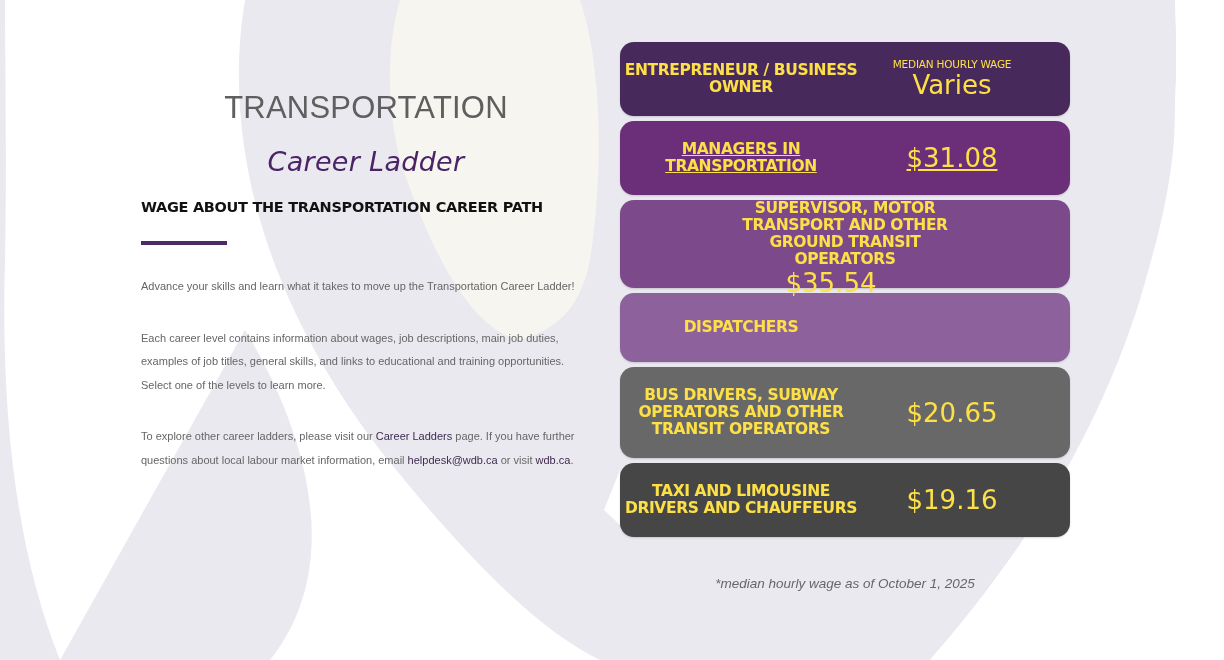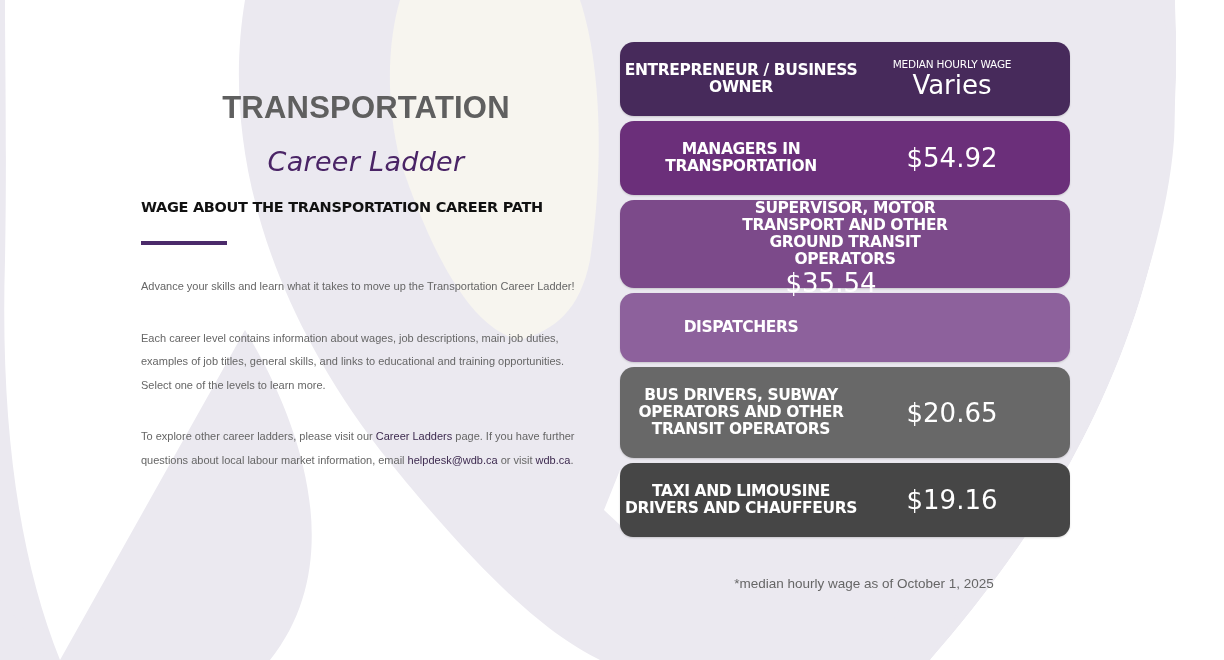--- a/index.html
+++ b/index.html
@@ -6,21 +6,21 @@
     body {
       width: 1224px; height: 660px; overflow: hidden; position: relative;
       background: #ebe9f0;
       font-family: "Liberation Sans", sans-serif;
     }
     .bg { position: absolute; left: 0; top: 0; width: 1224px; height: 660px; z-index: 0; }
     .left {
       position: absolute; left: 141px; top: 90px; width: 455px; z-index: 1;
     }
     .title {
-      text-align: center; font-size: 31px; font-weight: bold; color: #5f5f5f;
+      text-align: center; font-size: 31px; font-weight: normal; color: #5f5f5f;
       letter-spacing: 0.2px; margin: 0 0 16px 0; padding-left: 0px; width: 450px;
       font-family: "Liberation Sans", sans-serif;
     }
     .subtitle {
       text-align: center; font-size: 27px; font-style: italic; color: #4a2466;
       margin-top: 20px; width: 450px;
       font-family: "DejaVu Sans", sans-serif; font-weight: normal; letter-spacing: 0.3px;
     }
     .section-heading {
       font-size: 14.5px; font-weight: bold; color: #111; margin-top: 22px;
@@ -31,34 +31,34 @@
       font-size: 11px; line-height: 23.5px; color: #666;
       margin-top: 30px; font-family: "Liberation Sans", sans-serif;
     }
     .para + .para { margin-top: 28px; }
     .para a { color: #3d2a4f; text-decoration: none; }
 
     .ladder {
       position: absolute; left: 620px; top: 42px; width: 450px; z-index: 1;
     }
     .rung {
-      display: flex; align-items: center; border-radius: 14px; color: #ffffff;
+      display: flex; align-items: center; border-radius: 14px; color: #fde047;
       margin-bottom: 5px; box-shadow: 0 1px 2px rgba(0,0,0,0.15); cursor: pointer;
     }
     .rung .job {
       width: 242px; text-align: center; font-weight: bold; font-size: 15.5px;
       line-height: 17px; text-transform: uppercase;
       font-family: "DejaVu Sans", sans-serif; letter-spacing: -0.4px;
     }
     .rung .wage-wrap { flex: 1; text-align: center; padding-right: 28px; }
     .rung .wage-label { font-size: 10.5px; letter-spacing: -0.2px; font-family: "DejaVu Sans", sans-serif; }
     .rung .wage { font-size: 26px; font-family: "DejaVu Sans", sans-serif; }
     .footnote {
-      position: absolute; left: 639px; width: 450px; top: 576px; text-align: center;
-      font-size: 13.5px; color: #666; z-index: 1;
+      position: absolute; left: 620px; width: 450px; top: 576px; text-align: center;
+      font-size: 13.5px; color: #666; z-index: 1; font-style: italic;
     }
   </style>
 </head>
 <body>
 
 <svg class="bg" viewBox="0 0 1224 660" xmlns="http://www.w3.org/2000/svg">
 
   <path d="M 5 0 L 245 0 C 225 120, 250 280, 380 450 C 500 600, 560 640, 600 660 L 60 660 C 20 560, 0 430, 5 260 C 7 150, 5 60, 5 0 Z" fill="#ffffff"></path>
 
   <path d="M 0 0 L 5 0 C 5 100, 3 200, 5 260 L 0 260 Z" fill="#ebe9f0"></path>
@@ -85,42 +85,42 @@
 </div>
 
 <div class="ladder">
   <div class="rung" style="background: rgb(71, 42, 91); height: 74px;">
     <div class="job">Entrepreneur / Business Owner</div>
     <div class="wage-wrap">
       <div class="wage-label">MEDIAN HOURLY WAGE</div>
       <div class="wage">Varies</div>
     </div>
   </div>
-  <div class="rung" style="background: rgb(107, 47, 122); height: 74px;">
+  <div class="rung" style="background: rgb(107, 47, 122); height: 74px; text-decoration: underline;">
     <div class="job">Managers in Transportation</div>
     <div class="wage-wrap">
-      <div class="wage">$54.92</div>
+      <div class="wage">$31.08</div>
     </div>
   </div>
   <div class="rung" style="background: rgb(124, 74, 138); height: 88px; flex-direction: column;">
     <div class="job">Supervisor, Motor Transport and Other Ground Transit Operators</div>
     <div class="wage-wrap">
       <div class="wage">$35.54</div>
     </div>
   </div>
   <div class="rung" style="background: rgb(141, 97, 156); height: 69px;">
     <div class="job">Dispatchers</div>
   </div>
   <div class="rung" style="background: rgb(104, 104, 104); height: 91px;">
     <div class="job">Bus Drivers, Subway Operators and Other Transit Operators</div>
     <div class="wage-wrap">
       <div class="wage">$20.65</div>
     </div>
   </div>
-  <div class="rung" style="background: rgb(70, 70, 70); height: 74px; border-radius: 13px;">
+  <div class="rung" style="background: rgb(70, 70, 70); height: 74px;">
     <div class="job">Taxi and Limousine Drivers and Chauffeurs</div>
     <div class="wage-wrap">
       <div class="wage">$19.16</div>
     </div>
   </div>
 </div>
 
 <div class="footnote">*median hourly wage as of October 1, 2025</div>
 
 </body></html>

